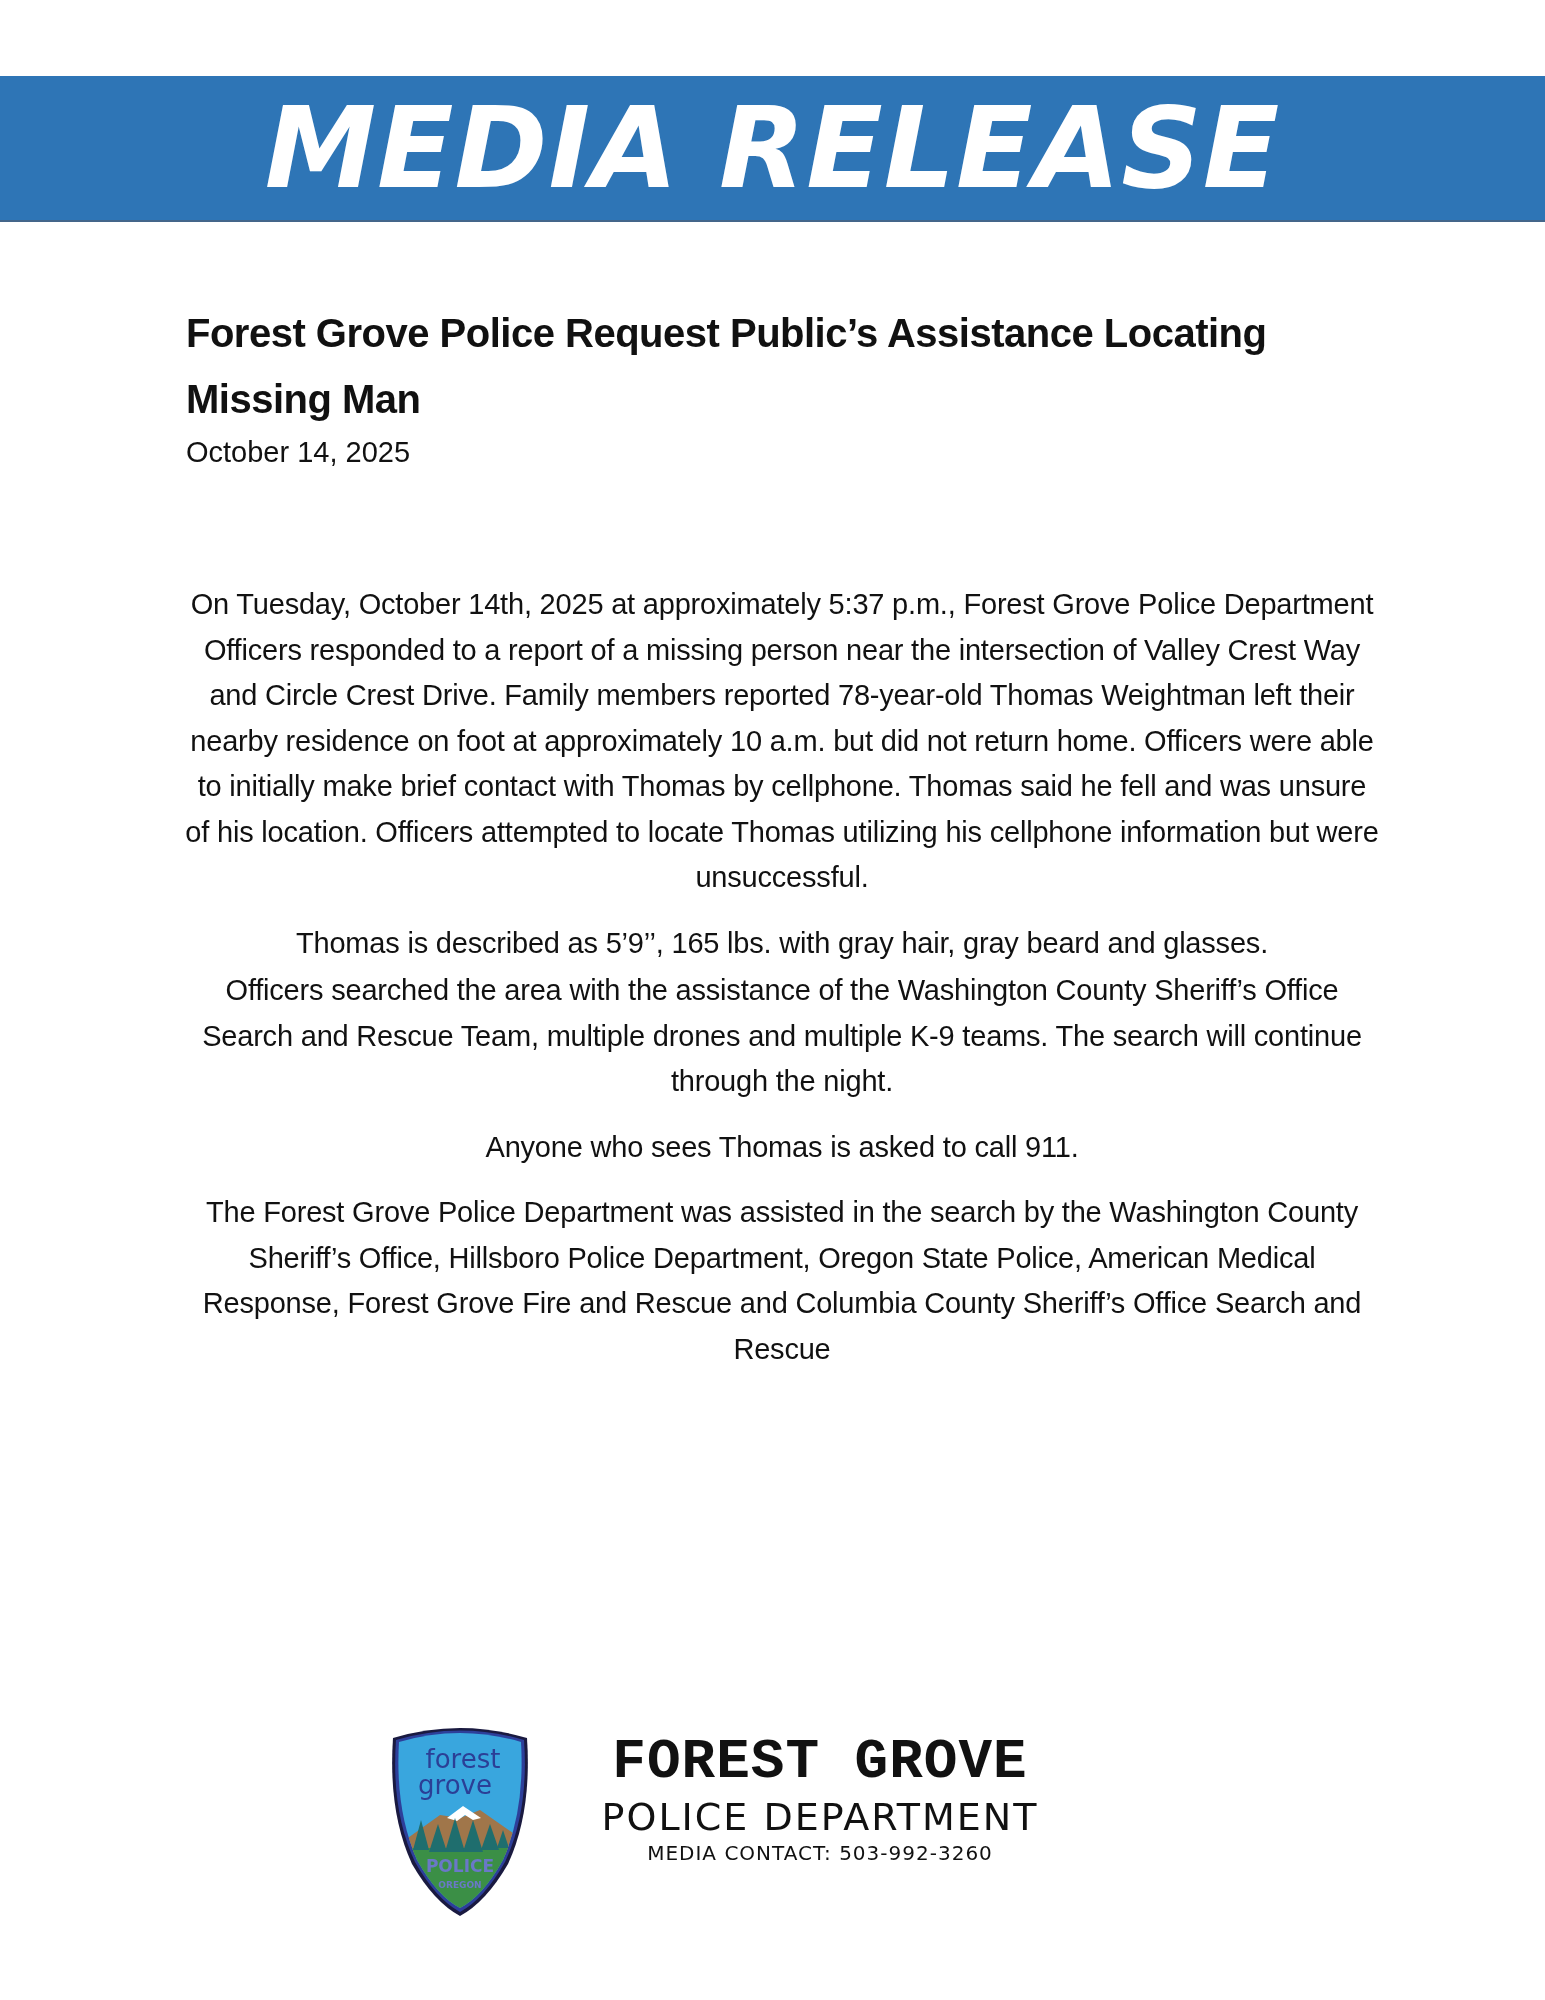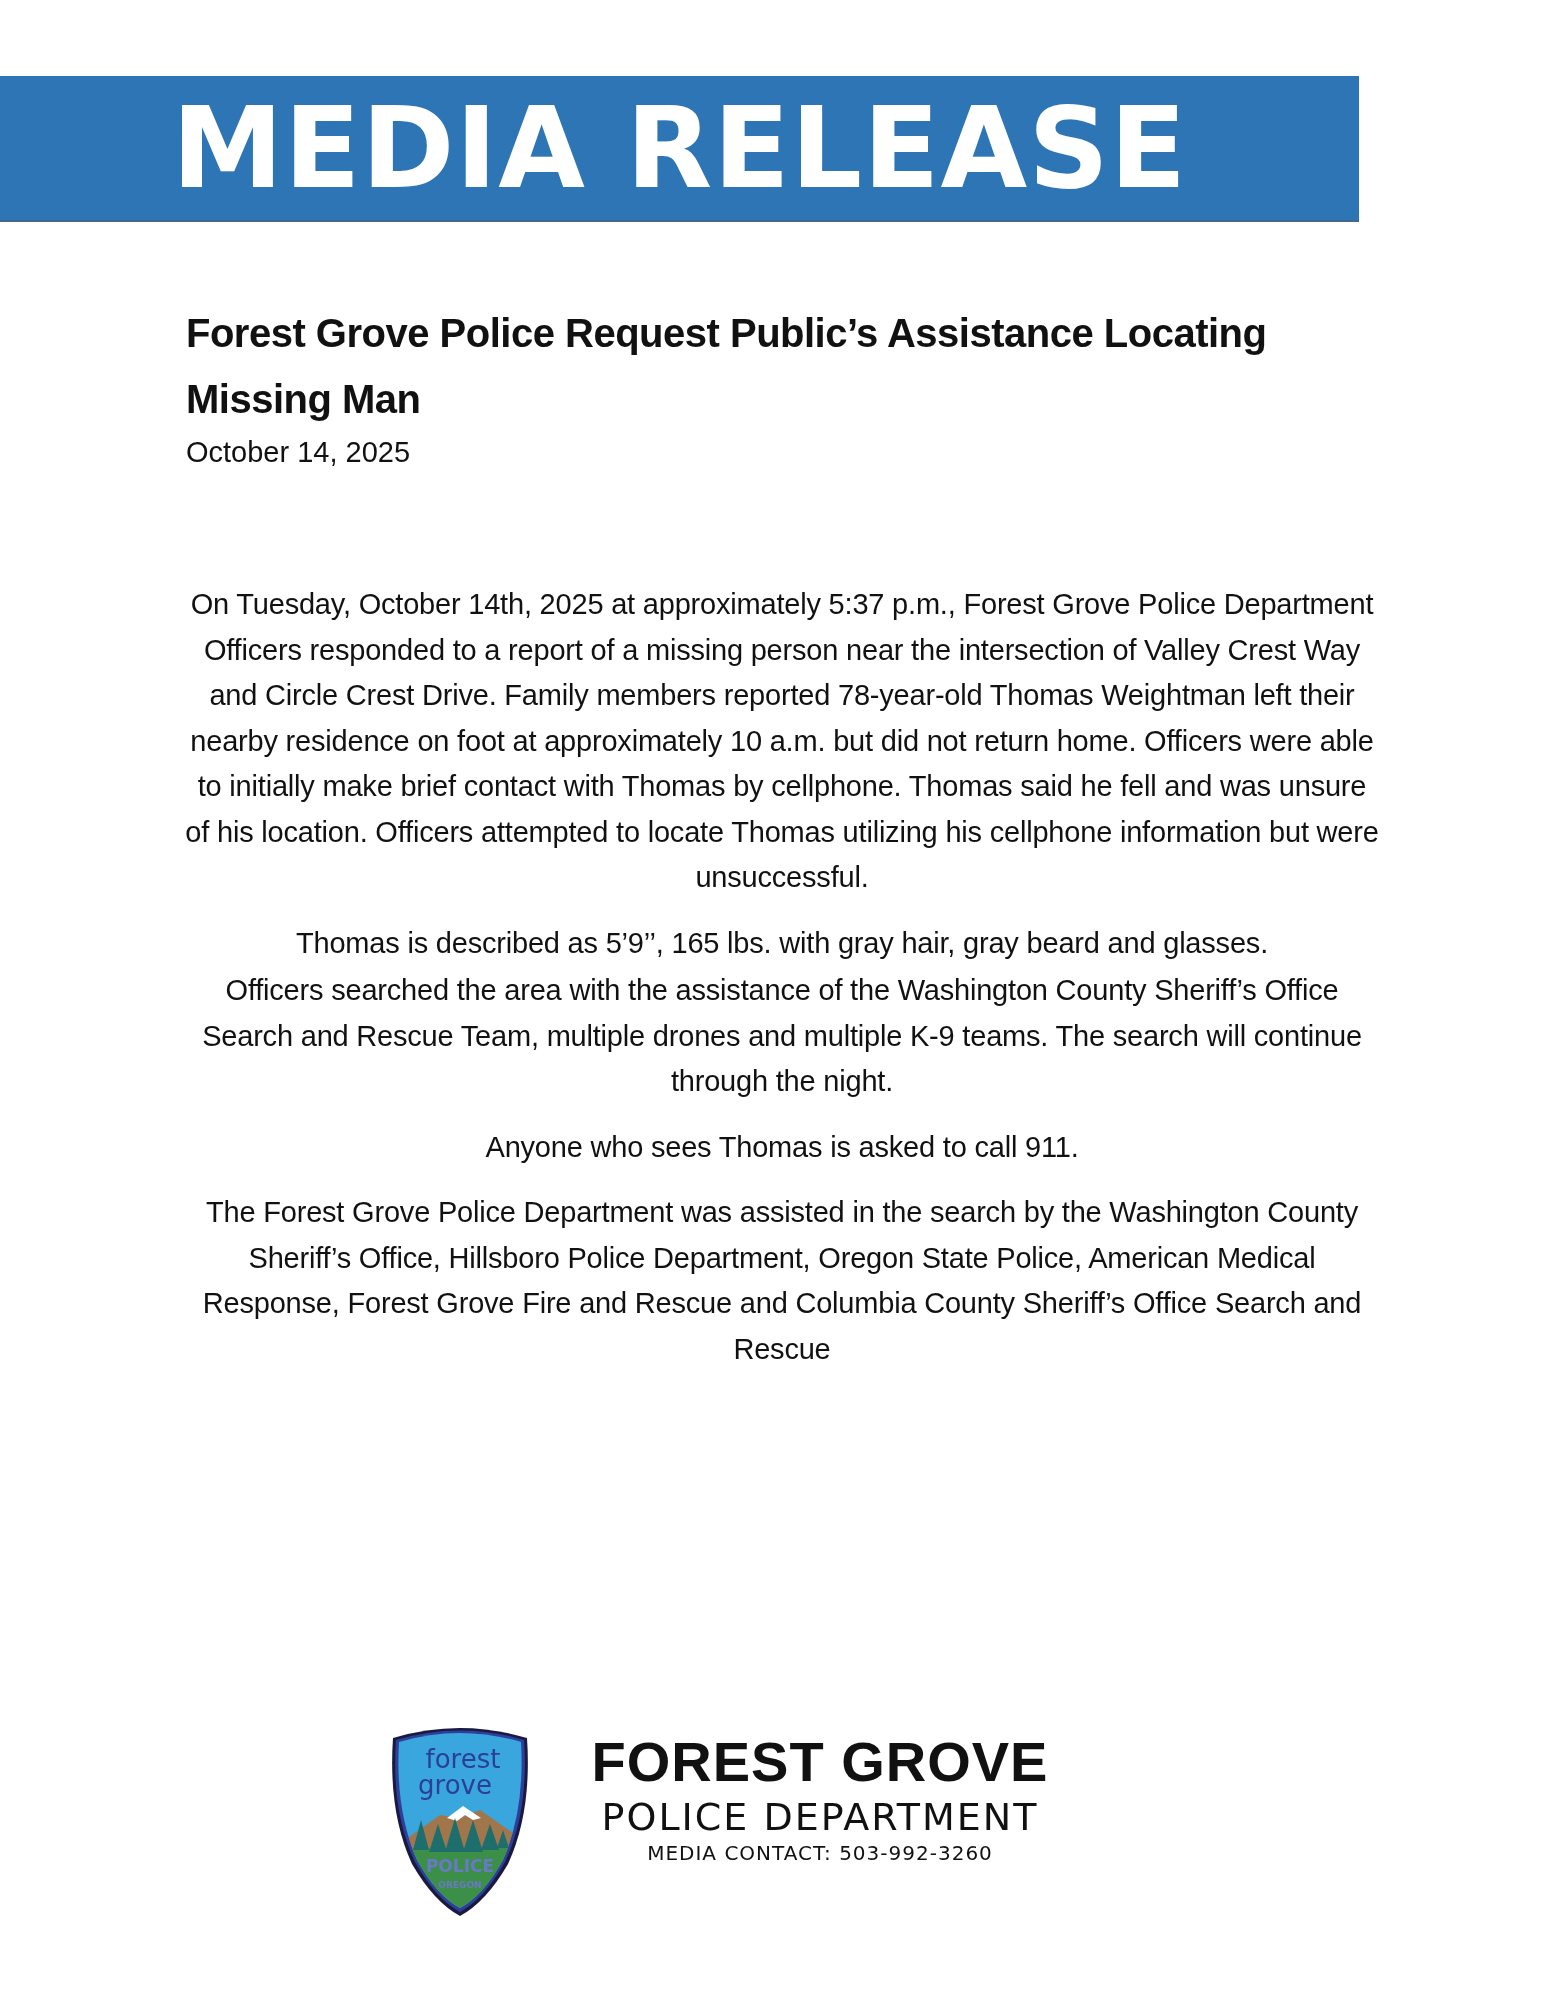--- a/index.html
+++ b/index.html
@@ -1,28 +1,28 @@
 <!DOCTYPE html>
 <html><head>
   <meta charset="utf-8">
   <style>
     html, body { margin: 0; padding: 0; background: #ffffff; }
     body { width: 1545px; height: 2000px; position: relative; overflow: hidden; font-family: "Liberation Sans", sans-serif; color: #111; }
-    .banner { position: absolute; left: 0; top: 76px; width: 1359px; height: 144px; background: #2e75b6; display: flex; align-items: center; justify-content: center; border-bottom: 2px solid #44668a; }
+    .banner { position: absolute; left: 0; top: 76px; width: 1545px; height: 144px; background: #2e75b6; display: flex; align-items: center; justify-content: center; border-bottom: 2px solid #44668a; font-style: italic; }
     .banner-text { color: #ffffff; font-family: "DejaVu Sans", sans-serif; font-weight: bold; font-size: 112px; letter-spacing: 1px; line-height: 1; transform: scaleX(1.0); }
     .content { position: absolute; left: 186px; top: 300px; width: 1200px; }
     .headline { font-family: "Liberation Sans", sans-serif; font-weight: bold; font-size: 40px; line-height: 66px; margin: 0; letter-spacing: -0.5px; }
     .date { font-size: 29px; line-height: 40px; margin: 0; }
     .body { position: absolute; left: 182px; top: 582px; width: 1200px; text-align: center; }
     .para { font-size: 29px; line-height: 45.5px; margin: 0 0 20px 0; letter-spacing: -0.2px; }
     .para.tight { margin-bottom: 2px; }
     .footer { position: absolute; left: 385px; top: 1720px; width: 700px; height: 200px; }
     .badge { position: absolute; left: 0; top: 0; width: 150px; height: 200px; }
     .org { position: absolute; left: 185px; top: 10px; width: 500px; text-align: center; }
-    .org-name { font-family: Liberation Sans, sans-serif; font-weight: bold; font-size: 56px; line-height: 64px; letter-spacing: 1px; }
+    .org-name { font-family: Liberation Mono, monospace; font-weight: bold; font-size: 56px; line-height: 64px; letter-spacing: 1px; }
     .org-dept { font-family: "DejaVu Sans", sans-serif; font-size: 38px; line-height: 46px; letter-spacing: 2px; font-weight: normal; }
     .org-contact, .org-web { font-family: "DejaVu Sans", sans-serif; font-size: 20px; line-height: 26px; letter-spacing: 1px; }
   </style>
 </head>
 <body>
 
 <div class="banner">
   <div class="banner-text">MEDIA RELEASE</div>
 </div>
 

